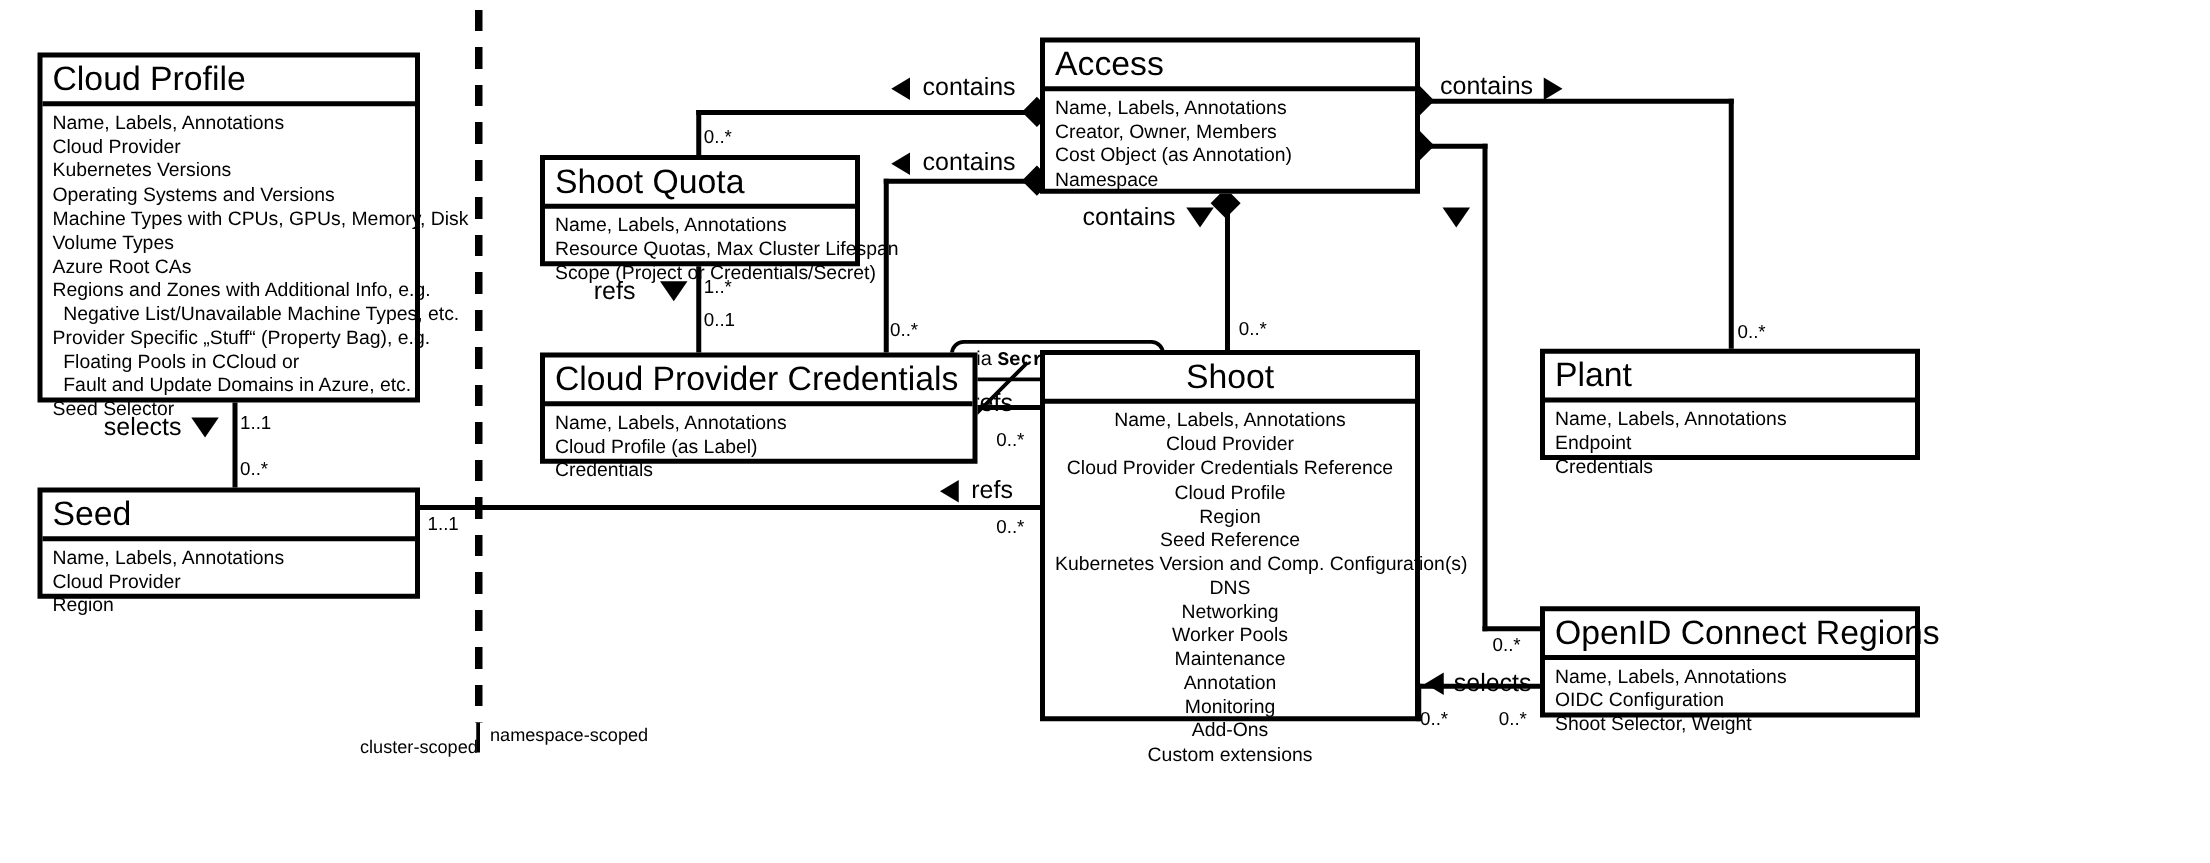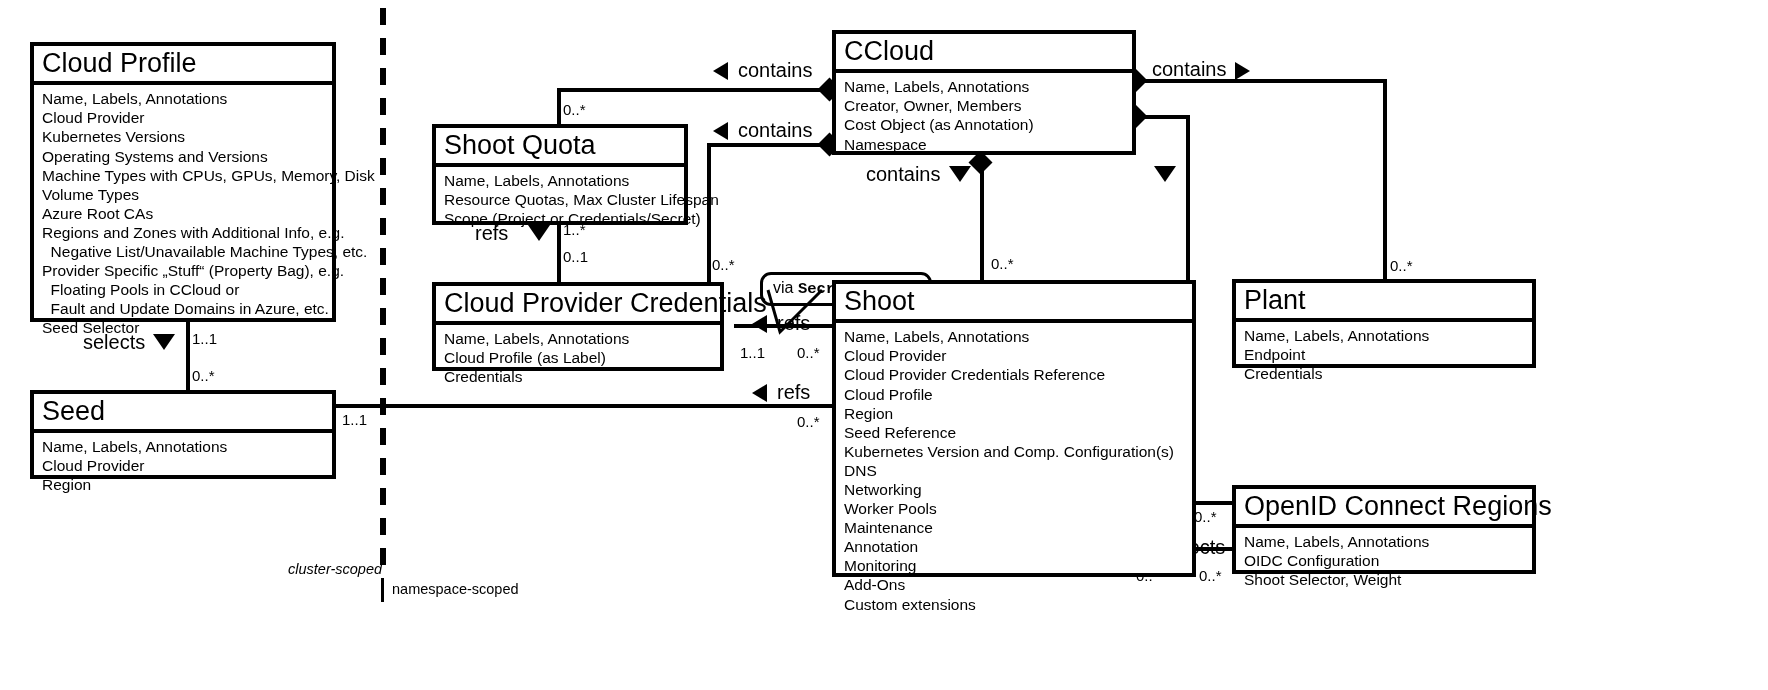--- a/index.html
+++ b/index.html
@@ -32,21 +32,21 @@
   .note{position:absolute;border:3px solid #000;border-radius:11px;background:#fff;
         font-size:16px;line-height:20px;padding:3px 10px 4px 10px;white-space:nowrap;}
   .note .mono{font-family:"Liberation Mono", monospace;font-weight:bold;font-size:15.5px;}
 </style>
 </head>
 <body>
 
 <div id="canvas">
 
   <div class="divider" style="left:380px;top:8px;height:570px;"></div>
-  <div class="scopetxt" style="left:288px;top:561px;font-style:italic;">cluster-scoped</div>
+  <div class="scopetxt" style="left:288px;top:590px;">cluster-scoped</div>
   <div class="edge v" style="left:381px;top:578px;height:24px;width:3px;"></div>
   <div class="scopetxt" style="left:392px;top:581px;">namespace-scoped</div>
 
   <div class="edge v" style="left:186px;top:320px;height:72px;"></div>
 
   <div class="edge h" style="left:334px;top:404px;width:498px;"></div>
 
   <div class="edge v" style="left:557px;top:212px;height:72px;"></div>
 
   <div class="edge h" style="left:557px;top:88px;width:275px;"></div>
@@ -148,49 +148,49 @@
 
   <div class="cls" style="left:30px;top:390px;width:306px;height:89px;">
     <div class="hdr">Seed</div>
     <div class="body">
         <div class="attr">Name, Labels, Annotations</div>
         <div class="attr">Cloud Provider</div>
         <div class="attr">Region</div>
       </div>
   </div>
 
-  <div class="cls" style="left:432px;top:124px;width:256px;height:101px;">
+  <div class="cls" style="left:432px;top:124px;width:256px;height:89px;">
     <div class="hdr">Shoot Quota</div>
     <div class="body">
         <div class="attr">Name, Labels, Annotations</div>
         <div class="attr">Resource Quotas, Max Cluster Lifespan</div>
         <div class="attr">Scope (Project or Credentials/Secret)</div>
       </div>
   </div>
 
-  <div class="cls" style="left:432px;top:282px;width:292px;height:89px;">
+  <div class="cls" style="left:432px;top:282px;width:350px;height:89px;">
     <div class="hdr">Cloud Provider Credentials</div>
     <div class="body">
         <div class="attr">Name, Labels, Annotations</div>
         <div class="attr">Cloud Profile (as Label)</div>
         <div class="attr">Credentials</div>
       </div>
   </div>
 
   <div class="cls" style="left:832px;top:30px;width:304px;height:125px;">
-    <div class="hdr">CCloud</div>
+    <div class="hdr">Access</div>
     <div class="body">
         <div class="attr">Name, Labels, Annotations</div>
         <div class="attr">Creator, Owner, Members</div>
         <div class="attr">Cost Object (as Annotation)</div>
         <div class="attr">Namespace</div>
       </div>
   </div>
 
-  <div class="cls" style="left:832px;top:280px;width:364px;height:297px;">
+  <div class="cls" style="left:832px;top:280px;width:304px;height:297px;text-align:center;">
     <div class="hdr">Shoot</div>
     <div class="body">
         <div class="attr">Name, Labels, Annotations</div>
         <div class="attr">Cloud Provider</div>
         <div class="attr">Cloud Provider Credentials Reference</div>
         <div class="attr">Cloud Profile</div>
         <div class="attr">Region</div>
         <div class="attr">Seed Reference</div>
         <div class="attr">Kubernetes Version and Comp. Configuration(s)</div>
         <div class="attr">DNS</div>

